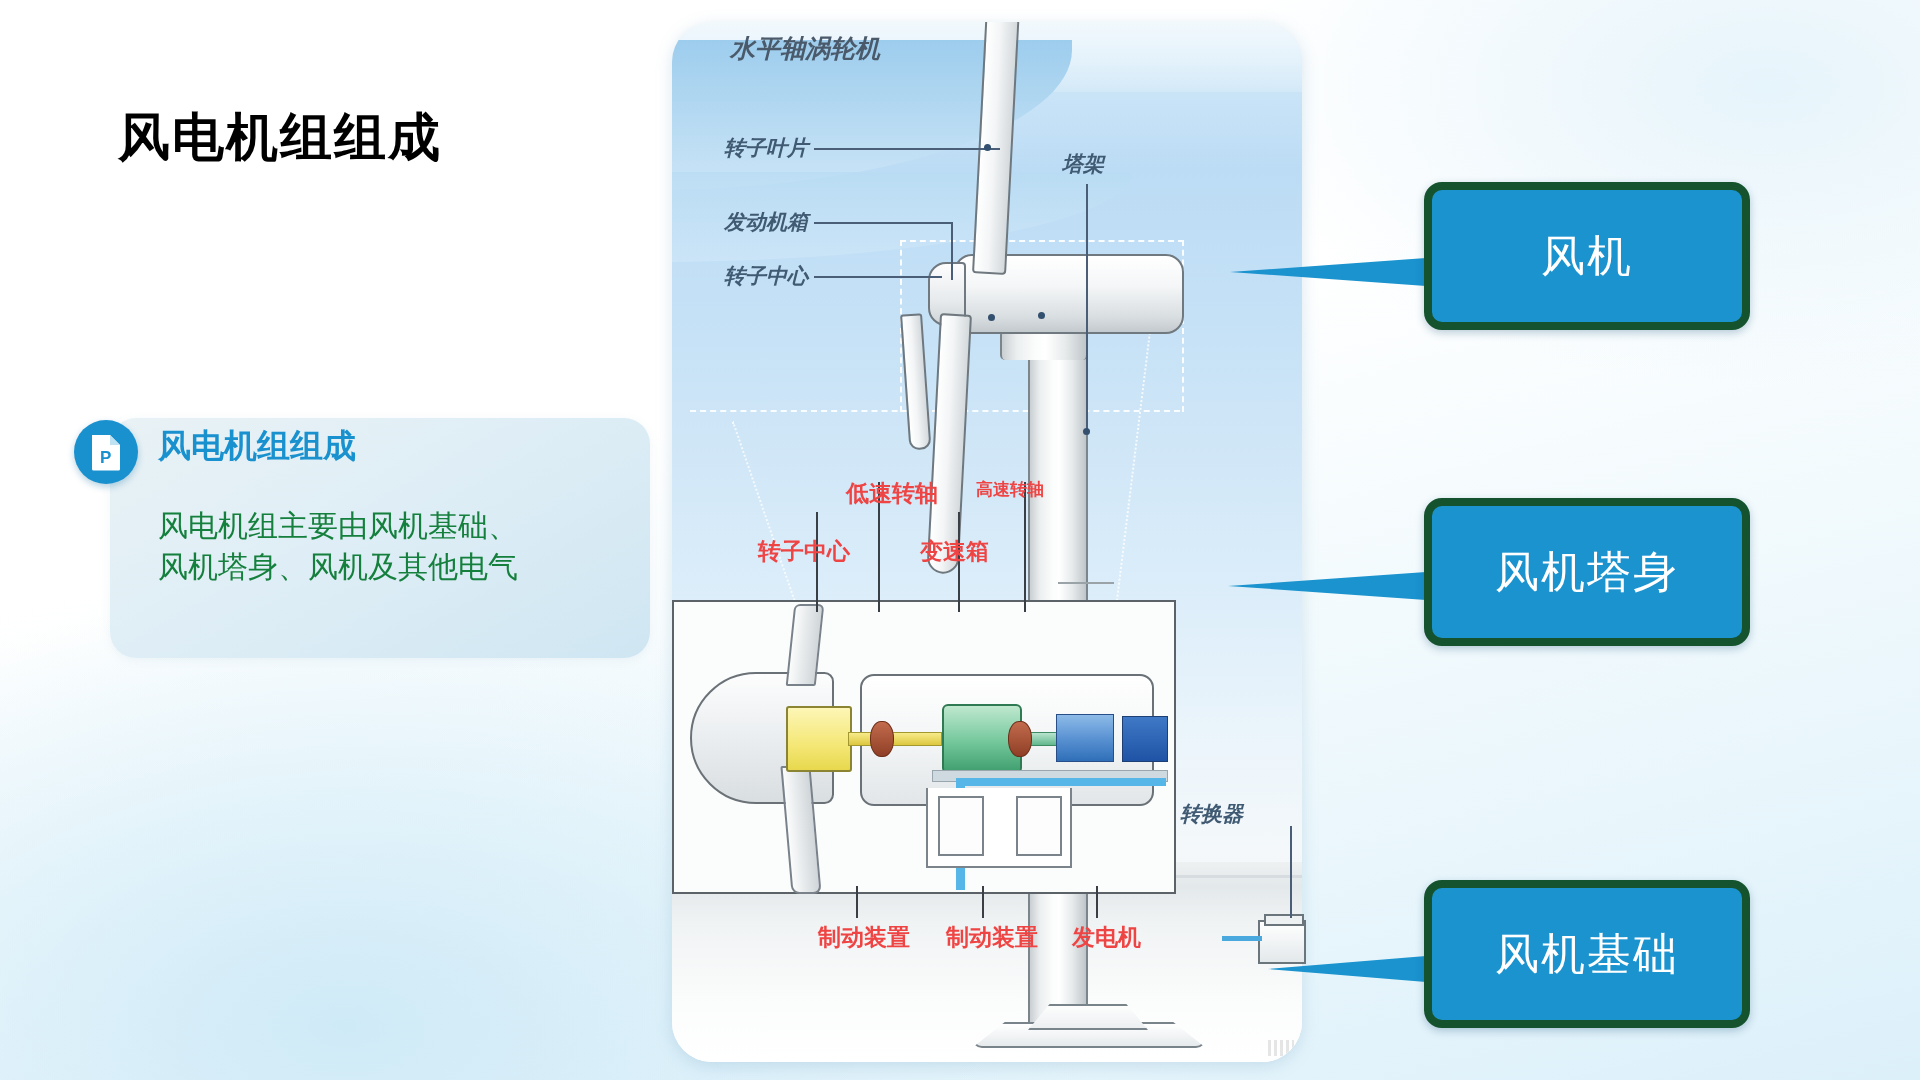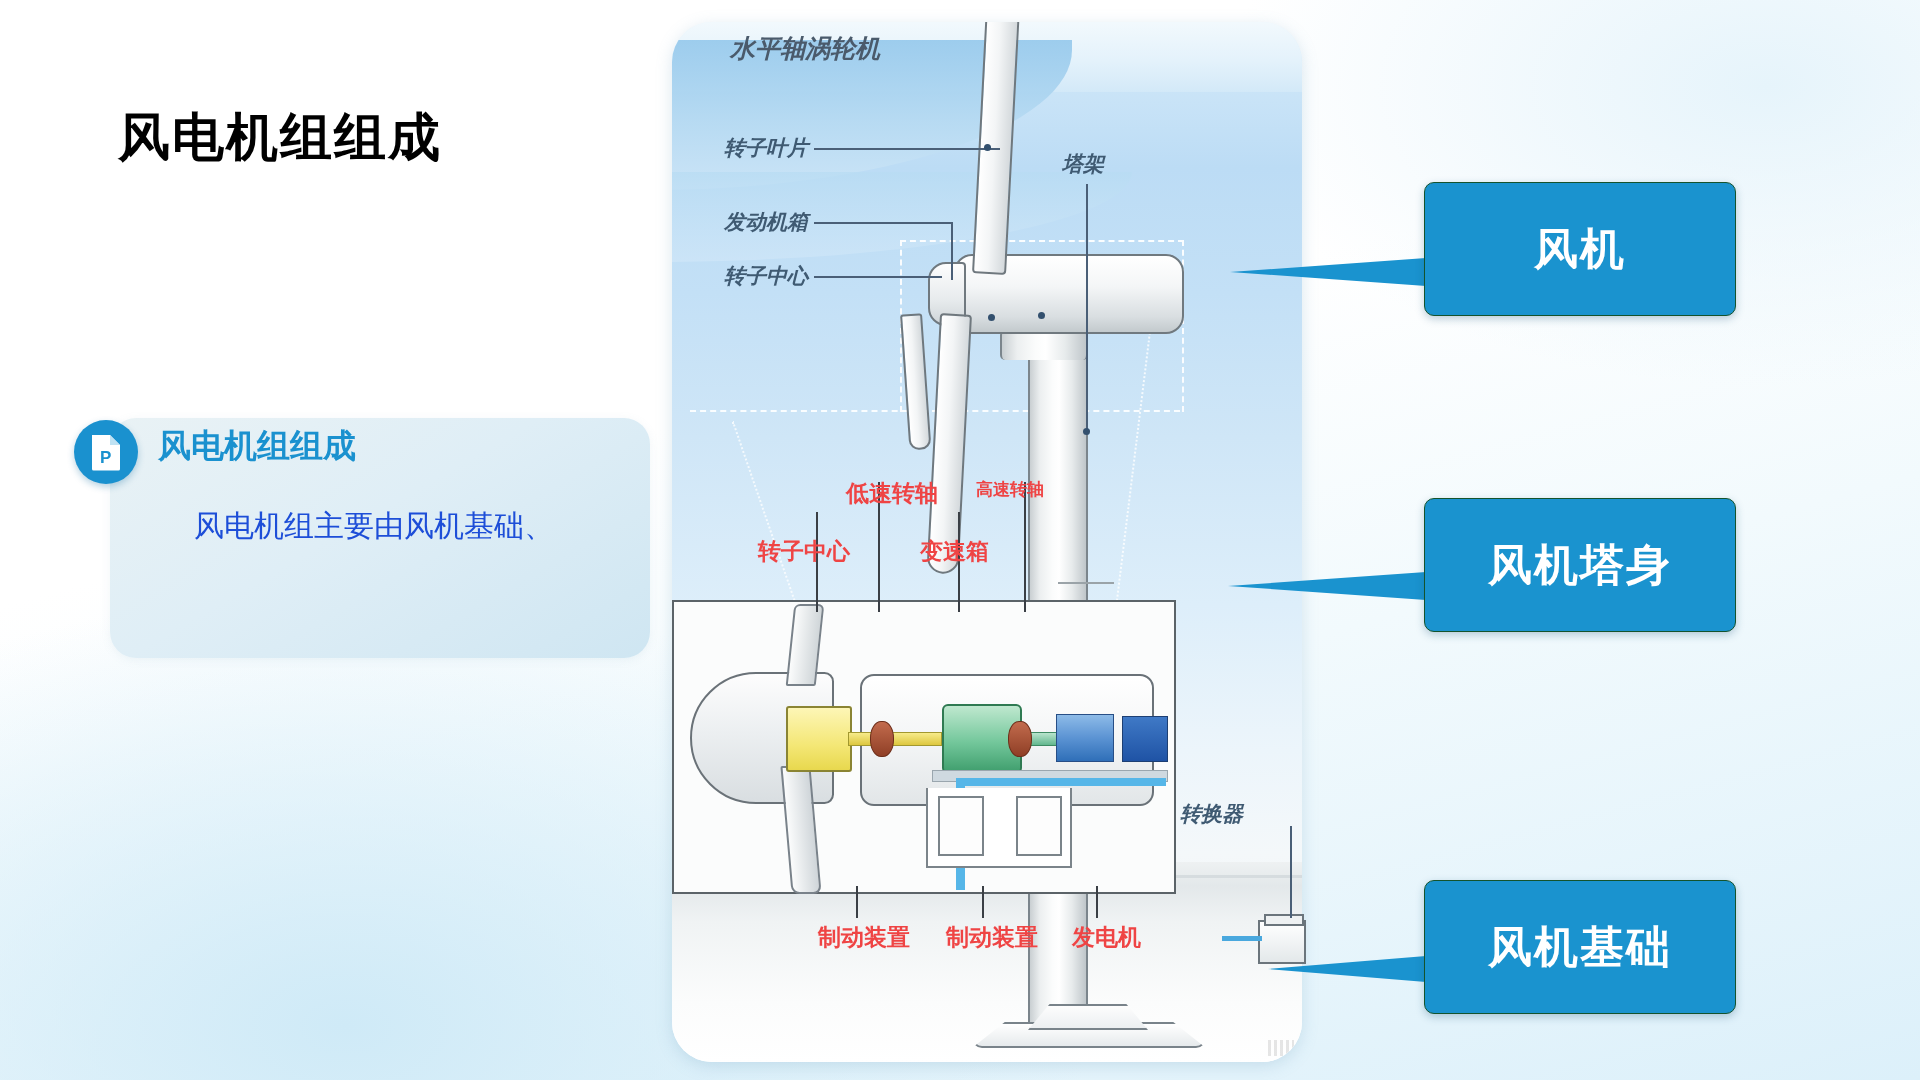--- a/index.html
+++ b/index.html
@@ -30,21 +30,21 @@
     background:#1a91cf;display:flex;align-items:center;justify-content:center;
     box-shadow:0 3px 7px rgba(20,110,160,.30);z-index:4;
   }
   .info-badge svg{display:block;}
   .info-card-title{
     position:absolute;left:158px;top:424px;
     font-size:33px;font-weight:bold;color:#1a91cf;white-space:nowrap;z-index:3;
   }
   .info-card-body{
     position:absolute;left:158px;top:505px;width:470px;
-    font-size:30px;line-height:1.38;color:#1d4ed8;margin-left:36px;
+    font-size:30px;line-height:1.38;color:#15803d;
   }
   .info-card-body div{white-space:nowrap;}
 
   
   .diagram-panel{
     position:absolute;left:672px;top:22px;width:630px;height:1040px;
     border-radius:40px;overflow:hidden;
     background:linear-gradient(180deg,
        #e9f5fc 0%, #cfe7f8 4%, #bcdcf5 14%, #c3e0f6 26%,
        #cfe6f7 40%, #ddeefa 56%, #ecf5fb 70%, #f4f8fa 80%,
@@ -110,23 +110,23 @@
     background:linear-gradient(180deg,#fdfdfd 0%,#e7ebed 60%,#cfd5d8 100%);
   }
   .blade{
     position:absolute;background:linear-gradient(90deg,#ffffff 0%,#f3f5f6 45%,#d4d9dc 100%);
     border:2px solid #6f787e;
   }
 
   
   .callout{
     position:absolute;
-    background:#1a93cf;border:1px solid #14532d;border-radius:10px;
+    background:#1a93cf;border:8px solid #14532d;border-radius:18px;
     display:flex;align-items:center;justify-content:center;
-    color:#ffffff;font-weight:bold;font-size:44px;letter-spacing:2px;
+    color:#ffffff;font-weight:normal;font-size:44px;letter-spacing:2px;
     box-shadow:0 3px 9px rgba(20,80,120,.28);
   }
   .callout-tail{
     position:absolute;width:0;height:0;border-style:solid;
     border-color:transparent;
   }
   .c1{left:1424px;top:182px;width:310px;height:132px;}
   .c2{left:1424px;top:498px;width:310px;height:132px;}
   .c3{left:1424px;top:880px;width:310px;height:132px;}
 
@@ -231,20 +231,21 @@
     <path d="M3 2 h18 l10 10 v24 a1.5 1.5 0 0 1 -1.5 1.5 h-25 A1.5 1.5 0 0 1 3 36 Z" fill="#ffffff"></path>
     <path d="M21 2 l10 10 h-10 Z" fill="#bfe2f3"></path>
     <text x="11" y="30" font-family="Liberation Sans, sans-serif" font-size="17" font-weight="bold" fill="#1a91cf">P</text>
   </svg>
 </div>
 
 <div class="info-card-title">风电机组组成</div>
 
 <div class="info-card-body">
   <div>风电机组主要由风机基础、</div>
+  <div>风机塔身、风机及其他电气</div>
 </div>
 
 <div class="diagram-panel">
 
   <div class="sky-band"></div>
   <div class="cloud-swoosh"></div>
   <div class="cloud-swoosh2"></div>
   <div class="ground"></div>
   <div class="ground-line"></div>
 

